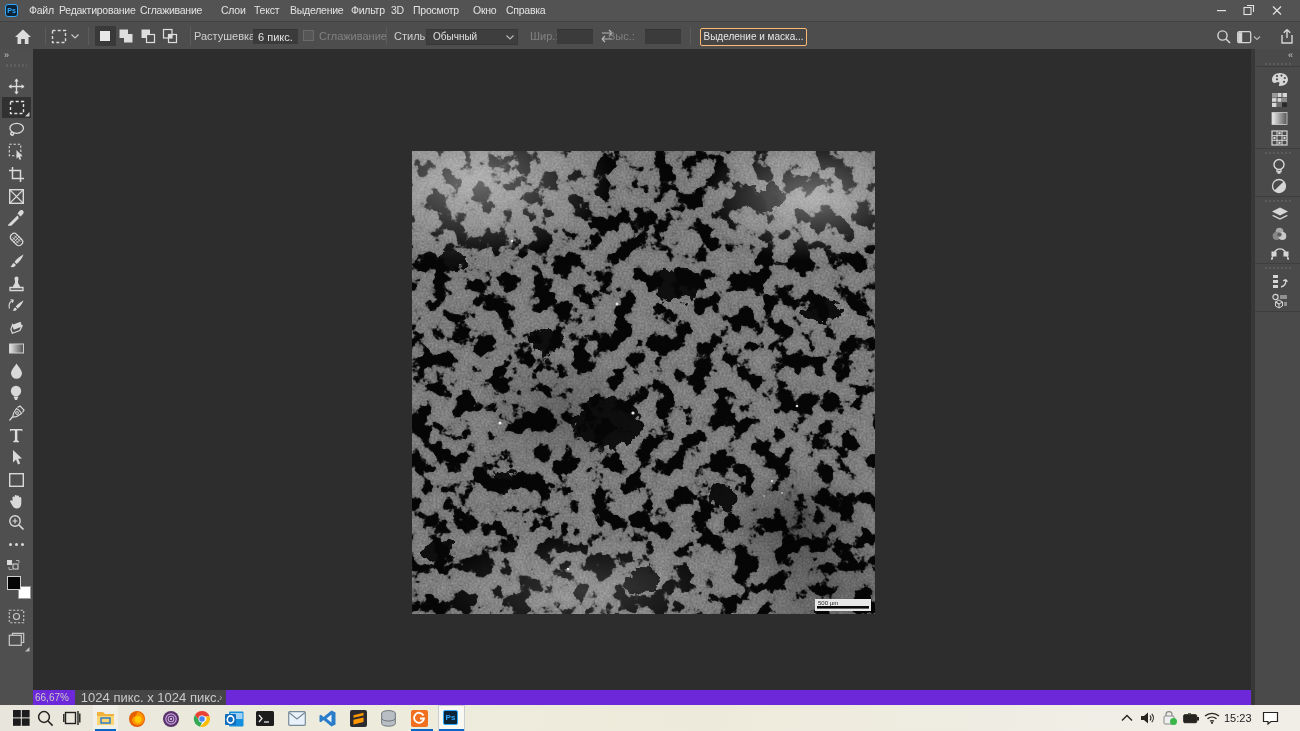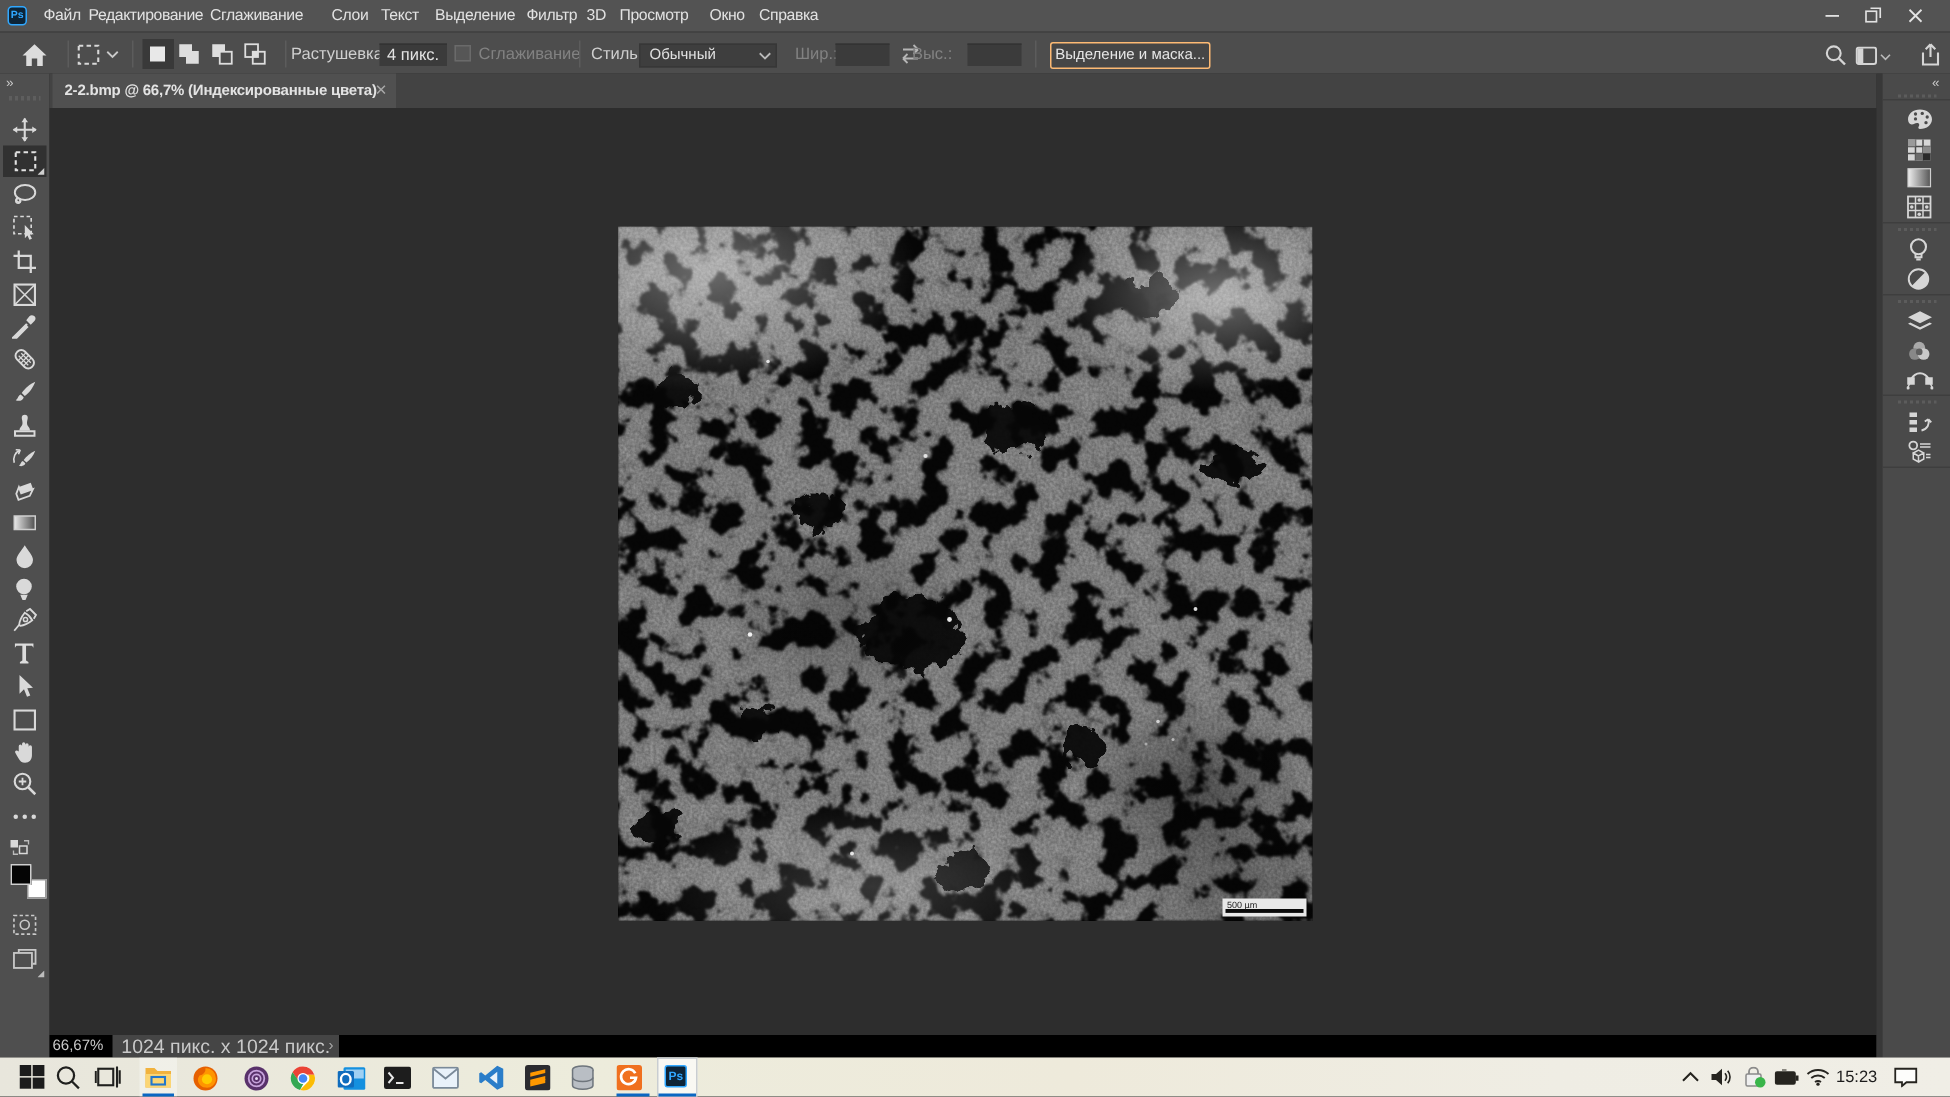--- a/index.html
+++ b/index.html
@@ -23,21 +23,21 @@
 .olabel.dim { color:#828282; }
 .oinput { position:absolute; top:7px; height:15px; background:#3b3b3b; border-top:1px solid #333;
   color:#e3e3e3; font-size:11px; line-height:15px; padding-left:5px; }
 
 
 #toolbar { position:absolute; left:0; top:49px; width:33px; height:656px; background:#4f4f4f; }
 #tabbar { position:absolute; left:33px; top:49px; width:1218px; height:23px; background:#434343; }
 #tab { position:absolute; left:2px; top:0; width:229px; height:23px; background:#505050;
   color:#e3e3e3; font-size:10px; font-weight:bold; letter-spacing:-0.15px; line-height:23px; padding-left:8px; white-space:nowrap; }
 #canvas { position:absolute; left:33px; top:72px; width:1218px; height:618px; background:#2d2d2d; }
-#statusbar { position:absolute; left:33px; top:690px; width:1218px; height:15px; background:#000000;
+#statusbar { position:absolute; left:33px; top:690px; width:1218px; height:15px; background:#6d28d9;
   color:#c9c9c9; font-size:10px; line-height:15px;padding-left:11px; }
 #rightdock { position:absolute; left:1255px; top:49px; width:45px; height:656px; background:#4a4a4a; }
 #rgap { position:absolute; left:1251px; top:49px; width:4px; height:656px; background:#383838; }
 
 
 #taskbar { position:absolute; left:0; top:705px; width:1300px; height:26px;
   background:linear-gradient(90deg,#e8e6dc 0%, #edecdc 30%, #eeeadb 55%, #efede4 80%, #f0eee6 100%); }
 
 .sem-img { position:absolute; left:412px; top:151px; width:463px; height:463px; }
 .dicon { position:absolute; left:16px; }
@@ -98,21 +98,21 @@
       <rect x="3.5" y="3.5" width="8.5" height="8.5" fill="#dedede"></rect>
       <rect x="8.5" y="8.5" width="8" height="8" fill="#4d4d4d" stroke="#dedede" stroke-width="1.2"></rect>
     </svg>
     <svg style="position:absolute;left:160px;top:4px;" width="20" height="20" viewBox="0 0 20 20">
       <rect x="3.5" y="3.5" width="8.5" height="8.5" fill="none" stroke="#dedede" stroke-width="1.2"></rect>
       <rect x="8.5" y="8.5" width="8" height="8" fill="none" stroke="#dedede" stroke-width="1.2"></rect>
       <rect x="8.5" y="8.5" width="3.5" height="3.5" fill="#dedede"></rect>
     </svg>
     <div class="obar-divider" style="left:190px;"></div>
     <span class="olabel" style="left:194px;">Растушевка:</span>
-    <div class="oinput" style="left:253px;width:45px;">4 пикс.</div>
+    <div class="oinput" style="left:253px;width:45px;">6 пикс.</div>
     <div style="position:absolute;left:303px;top:8px;width:11px;height:11px;border:1px solid #6a6a6a;background:#565656;"></div>
     <span class="olabel dim" style="left:319px;">Сглаживание</span>
     <div class="obar-divider" style="left:386px;"></div>
     <span class="olabel" style="left:394px;">Стиль:</span>
     <div style="position:absolute;left:426px;top:7px;width:92px;height:16px;background:#3e3e3e;border:1px solid #373737;color:#e0e0e0;font-size:10px;line-height:14px;padding-left:6px;">Обычный</div>
     <svg style="position:absolute;left:505px;top:12px;" width="10" height="7">
         <path d="M1.5 1.5 L5 5 L8.5 1.5" fill="none" stroke="#b9b9b9" stroke-width="1.2"></path>
       </svg>
     <span class="olabel dim" style="left:530px;">Шир.:</span>
     <div class="oinput" style="left:557px;width:36px;"></div>
@@ -286,23 +286,20 @@
 
     <svg style="position:absolute;left:8px;top:583px;" width="17" height="15" viewBox="0 0 17 15">
       <rect x="1.3" y="3.3" width="12" height="10" fill="none" stroke="#c9c9c9" stroke-width="1.2"></rect>
       <path d="M4.5 3 L4.5 1.3 L15.7 1.3 L15.7 10.5 L13.8 10.5" fill="none" stroke="#c9c9c9" stroke-width="1.2"></path>
     </svg>
     <svg style="position:absolute;left:25px;top:598px;" width="5" height="5">
         <path d="M4.5 0 L4.5 4.5 L0 4.5 Z" fill="#bdbdbd"></path>
       </svg>
   </div>
 
-  <div id="tabbar">
-    <div id="tab">2-2.bmp @ 66,7% (Индексированные цвета)<span style="position:absolute;right:6px;top:0;color:#a8a8a8;font-weight:normal;font-size:10px;">✕</span></div>
-  </div>
 
   <div id="canvas"></div>
   <div class="sem-img" id="sem">
   <svg width="463" height="463" viewBox="0 0 463 463">
     <defs>
       <filter id="structure" x="0%" y="0%" width="100%" height="100%" color-interpolation-filters="sRGB">
         <feTurbulence type="fractalNoise" baseFrequency="0.05" numOctaves="4" seed="7" stitchTiles="stitch" result="n"></feTurbulence>
         <feComponentTransfer in="n" result="th">
           <feFuncR type="table" tableValues="0.02 0.02 0.02 0.02 0.02 0.02 0.02 0.02 0.02 0.02 0.02 0.02 0.02 0.02 0.09 0.34 0.41 0.42 0.42 0.43 0.43 0.44 0.44 0.44 0.45 0.45 0.45 0.46 0.46 0.46 0.47 0.47 0.47"></feFuncR>
         </feComponentTransfer>

